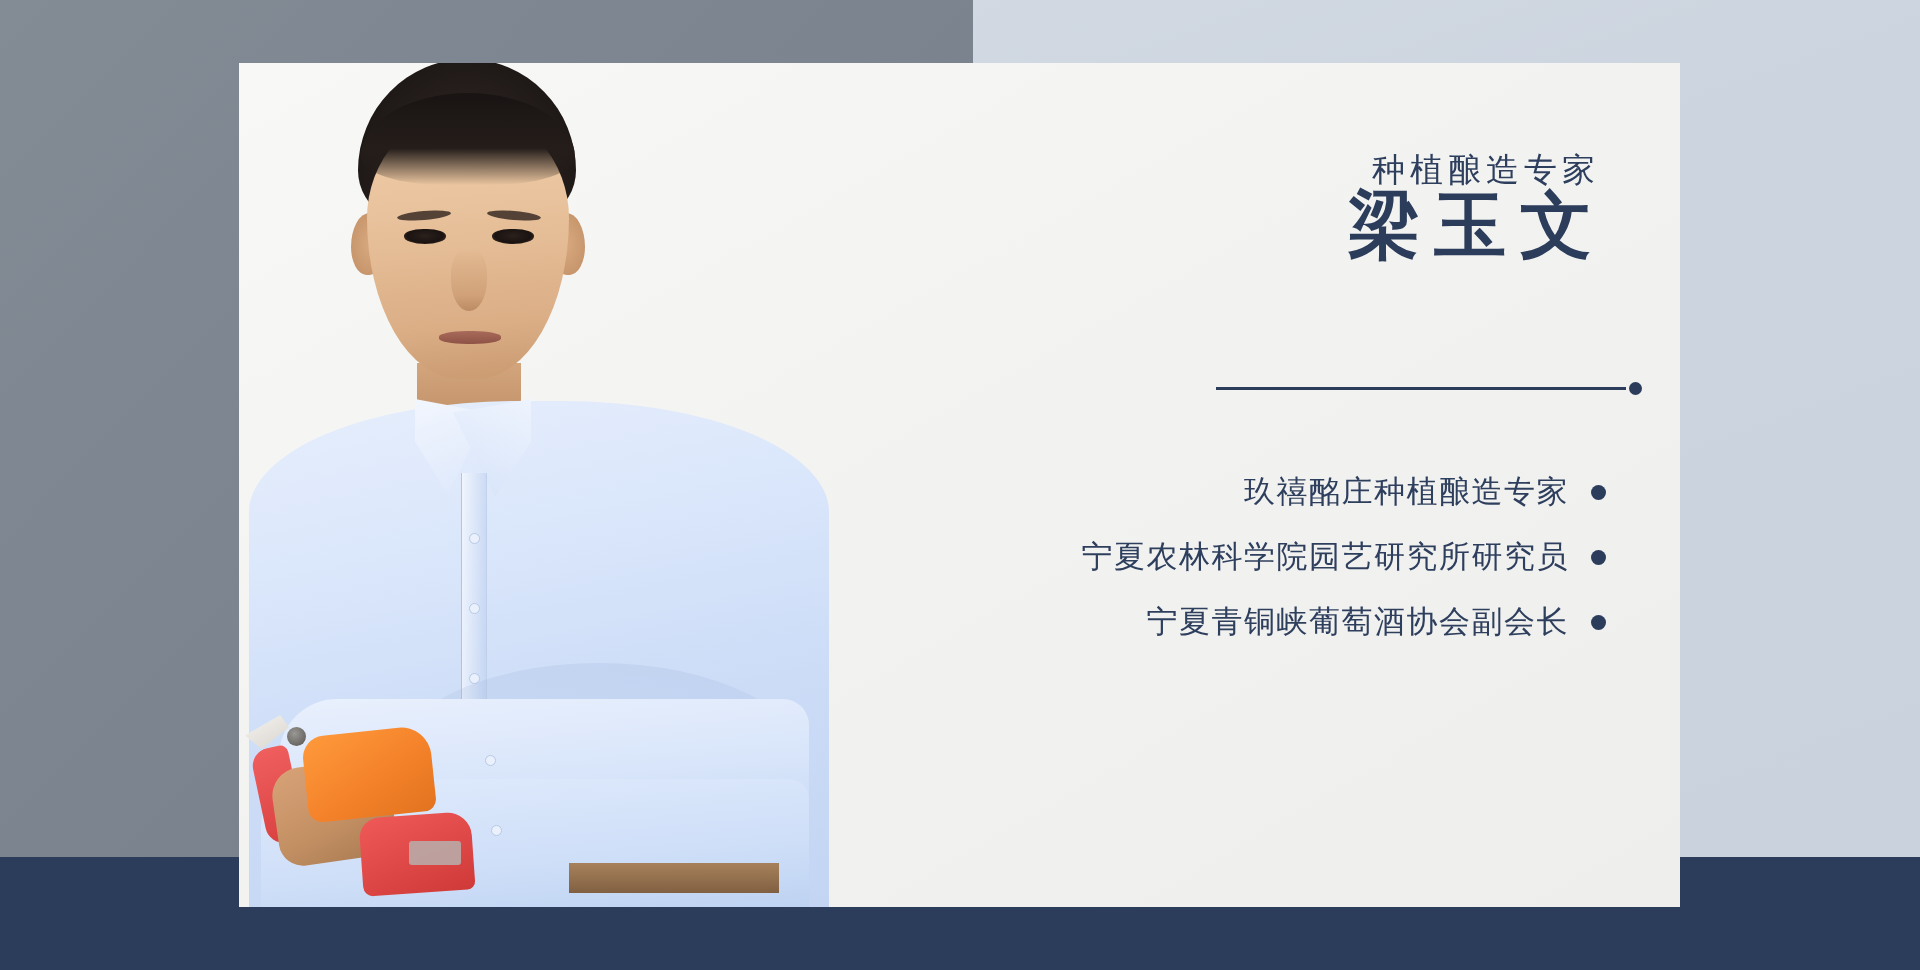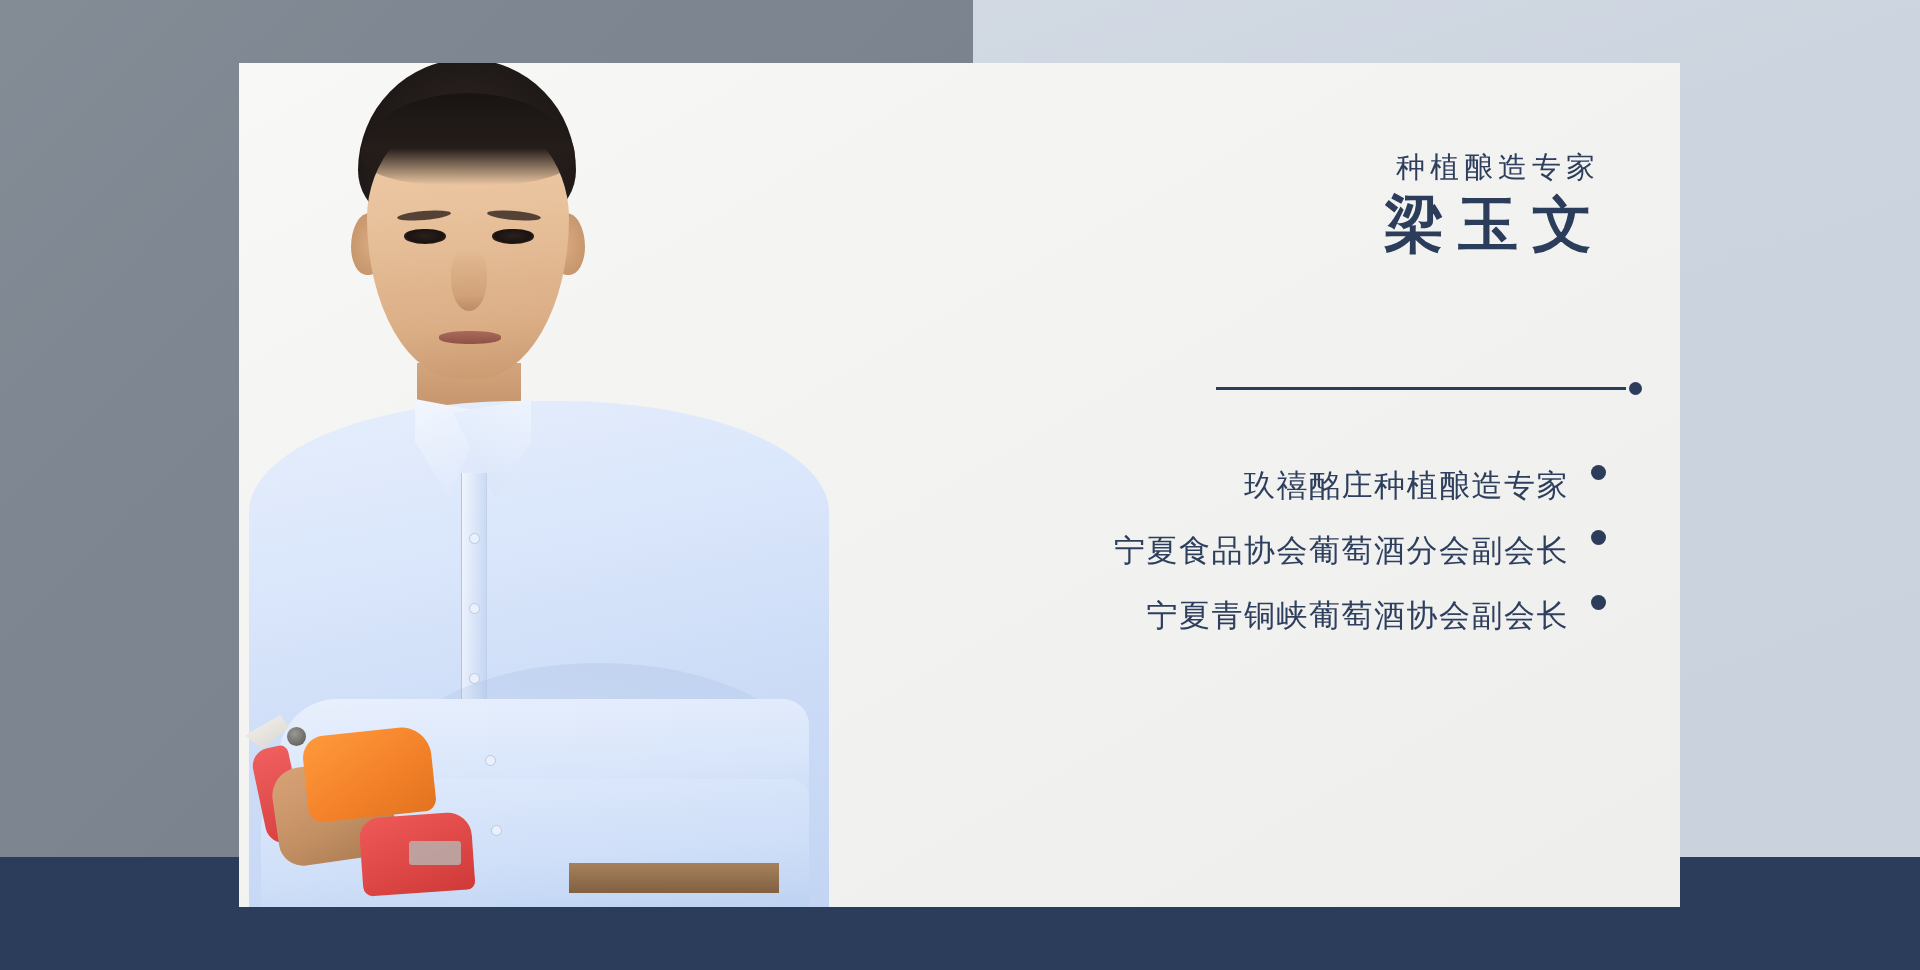--- a/index.html
+++ b/index.html
@@ -129,39 +129,39 @@
     background:radial-gradient(circle at 40% 35%,#9a9894,#56534f);
     border-radius:50%; }
   #belt{ left:330px; top:800px; width:210px; height:30px;
     background:linear-gradient(180deg,#a57c52,#7d5a39); opacity:.95; }
 
   
   .txt-col{ position:absolute; right:0; top:0; width:760px; height:844px; }
 
   #subtitle{
     position:absolute; right:80px; top:85px;
-    font-size:29px; letter-spacing:5px; color:#2e3f5e; font-weight:400;
+    font-size:33px; letter-spacing:5px; color:#2e3f5e; font-weight:400;
     white-space:nowrap;
   }
   #name{
     position:absolute; right:74px; top:131px;
-    font-family:Liberation Serif, serif;
-    font-size:60px; letter-spacing:14px; color:#2b3d5b; font-weight:700;
+    font-family:Liberation Mono, monospace;
+    font-size:72px; letter-spacing:14px; color:#2b3d5b; font-weight:700;
     white-space:nowrap; line-height:1.05;
   }
 
   #rule-wrap{ position:absolute; left:296px; top:319px; width:426px; height:12px; }
   #rule-line{ position:absolute; left:0; top:5px; width:410px; height:3px;
     background:#2b3d5b; }
   #rule-dot{ position:absolute; right:0; top:0; width:13px; height:13px;
     background:#2b3d5b; border-radius:50%; }
 
   #cred-list{ position:absolute; right:74px; top:402px; width:690px; }
   .cred-row{
-    display:flex; justify-content:flex-end;
+    display:flex; align-items:center; justify-content:flex-end;
     height:54px; margin-bottom:11px;
   }
   .cred-text{
     font-size:31px; color:#2e3f5e; letter-spacing:1.5px;
     white-space:nowrap; text-align:right;
   }
   .cred-dot{
     width:15px; height:15px; border-radius:50%; background:#2b3d5b;
     margin-left:22px; flex:0 0 auto;
   }
@@ -222,21 +222,21 @@
       <div id="rule-line"></div>
       <div id="rule-dot"></div>
     </div>
 
     <div id="cred-list">
       <div class="cred-row">
         <span class="cred-text">玖禧酩庄种植酿造专家</span>
         <span class="cred-dot"></span>
       </div>
       <div class="cred-row">
-        <span class="cred-text">宁夏食品协会葡萄酒分会副会长</span>
+        <span class="cred-text">宁夏农林科学院园艺研究所研究员</span>
         <span class="cred-dot"></span>
       </div>
       <div class="cred-row">
         <span class="cred-text">宁夏青铜峡葡萄酒协会副会长</span>
         <span class="cred-dot"></span>
       </div>
     </div>
 
   </div>
 </div>

